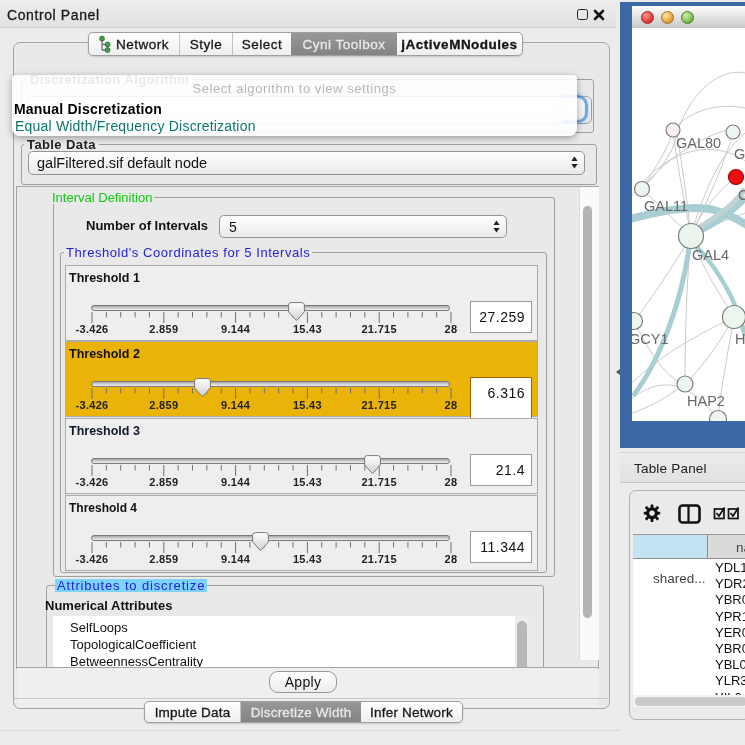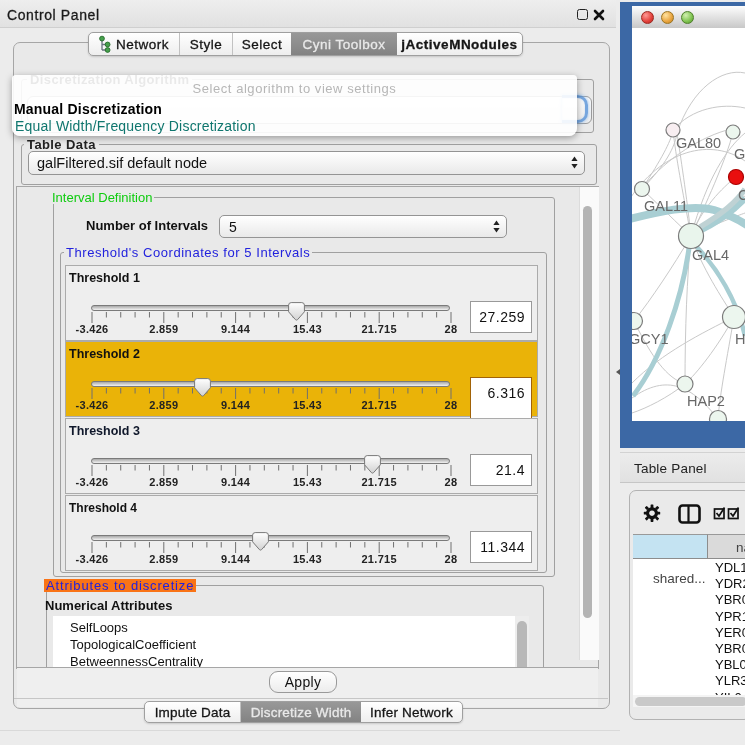--- a/index.html
+++ b/index.html
@@ -270,21 +270,21 @@
       </linearGradient>
         </defs>
     </svg>
       <div style="position:absolute;left:404px;top:35px;width:62px;height:32px;background:#fff;border:1px solid #999;box-sizing:border-box;">
       <div style="position:absolute;right:6px;top:8px;font-size:14px;letter-spacing:0.5px;color:#111;line-height:14px;">11.344</div>
     </div>
     </div>
   </div>
 
 <div class="abs" style="left:46px;top:585px;width:496px;height:120px;border:1px solid #a0a0a0;border-radius:3px;"></div>
-<div class="abs" style="left:44px;top:579px;background:#f97316;padding:0 2px;font-size:13px;letter-spacing:0.85px;line-height:13px;color:#2222dd;">Attributes to discretize</div>
+<div class="abs" style="left:55px;top:579px;background:#7dd3fc;padding:0 2px;font-size:13px;letter-spacing:0.85px;line-height:13px;color:#2222dd;">Attributes to discretize</div>
 <div class="abs" style="left:45px;top:599px;font-size:13px;font-weight:bold;color:#111;line-height:13px;">Numerical Attributes</div>
 <div class="abs" style="left:53px;top:616px;width:462px;height:51px;background:#ffffff;font-size:13px;color:#111;overflow:hidden;">
   <div style="padding:3px 0 0 17px;line-height:17px;">SelfLoops<br>TopologicalCoefficient<br>BetweennessCentrality</div>
 </div>
 <div class="abs" style="left:515px;top:616px;width:14px;height:51px;background:#ededed;"></div>
 <div class="abs" style="left:517px;top:621px;width:10px;height:60px;background:#b8b8b8;border-radius:5px;"></div>
 
 <div class="abs" style="left:17px;top:667px;width:581px;height:40px;background:#efefef;"></div>
 <div class="abs" style="left:16px;top:667px;width:583px;height:1px;background:#a6a6a6;"></div>
 

